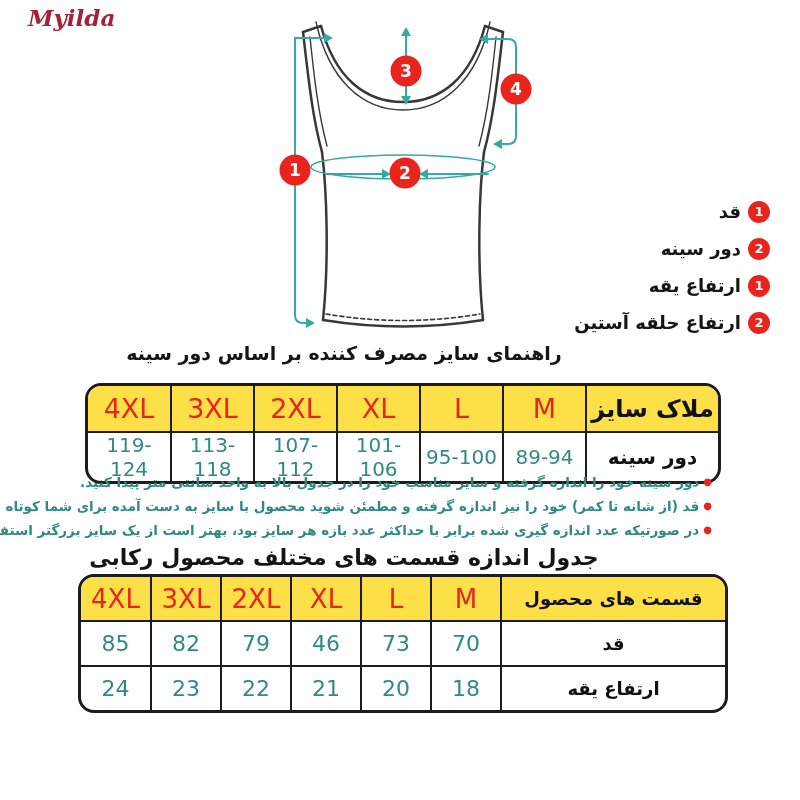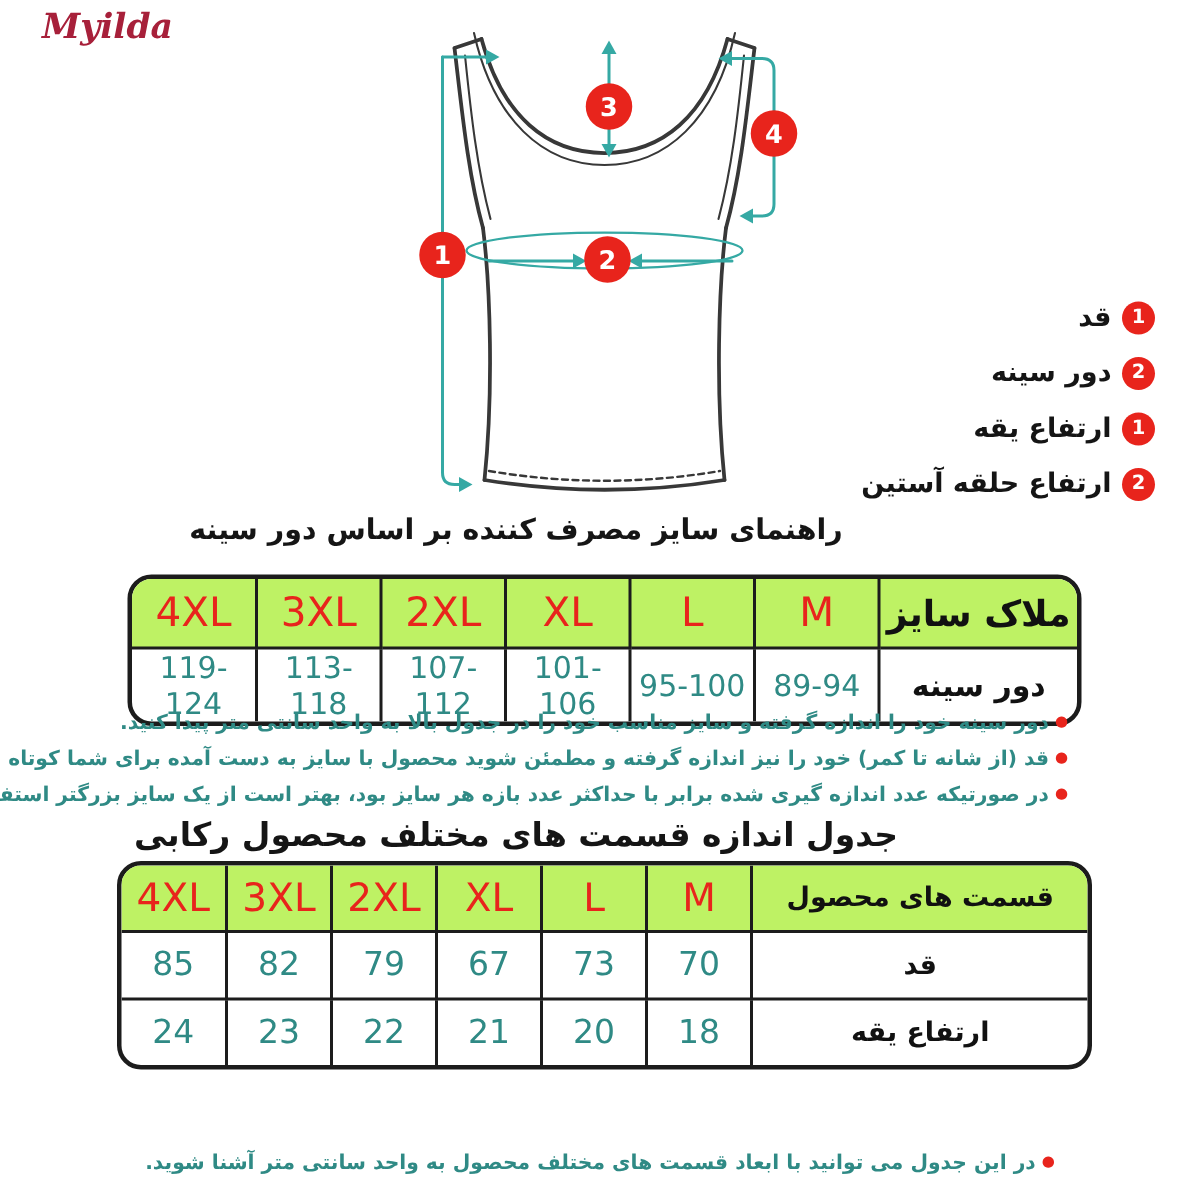--- a/index.html
+++ b/index.html
@@ -31,21 +31,21 @@
 
   
   .tbl-wrap{position:absolute;border:3px solid #1c1c1c;border-radius:16px;
             overflow:hidden;background:#fff;}
   .tw1{left:85px;top:383px;width:630px;}
   .tw2{left:78px;top:574px;width:644px;}
   table{border-collapse:collapse;width:100%;table-layout:fixed;direction:ltr;}
   td{border:2px solid #1c1c1c;text-align:center;vertical-align:middle;padding:0;}
   td:first-child{border-left:none;} td:last-child{border-right:none;}
   tr:first-child td{border-top:none;} tr:last-child td{border-bottom:none;}
-  tr.head td{background:#bef264;}
+  tr.head td{background:#fde047;}
   .tw1 tr.head td{height:45px;} .tw1 tr.vals td{height:36px;}
   .tw2 td{height:43px;}
   .size-red{color:#e8241c;font-size:27px;}
   .tw2 .size-red{font-size:26px;}
   .crit{direction:rtl;font-size:24px;font-weight:bold;color:#111;}
   .tw2 .crit{font-size:18px;}
   .val{color:#2f8a85;font-size:20px;}
   .tw2 .val{font-size:22px;}
   .rowlab{direction:rtl;font-size:20px;font-weight:bold;color:#111;}
   .tw2 .rowlab{font-size:18px;}
@@ -205,35 +205,32 @@
         <td class="size-red">2XL</td>
         <td class="size-red">XL</td>
         <td class="size-red">L</td>
         <td class="size-red">M</td>
         <td class="crit">قسمت های محصول</td>
       </tr>
       <tr>
         <td class="val">85</td>
         <td class="val">82</td>
         <td class="val">79</td>
-        <td class="val">67</td>
+        <td class="val">46</td>
         <td class="val">73</td>
         <td class="val">70</td>
         <td class="rowlab">قد</td>
       </tr>
       <tr>
         <td class="val">24</td>
         <td class="val">23</td>
         <td class="val">22</td>
         <td class="val">21</td>
         <td class="val">20</td>
         <td class="val">18</td>
         <td class="rowlab">ارتفاع یقه</td>
       </tr>
     </tbody>
       </table>
   </div>
 
-  <div class="bottom-note">
-    <div class="note"><span class="dot">●</span><span>در این جدول می توانید با ابعاد قسمت های مختلف محصول به واحد سانتی متر آشنا شوید.</span></div>
-  </div>
 
 </div>
 
 </body></html>

